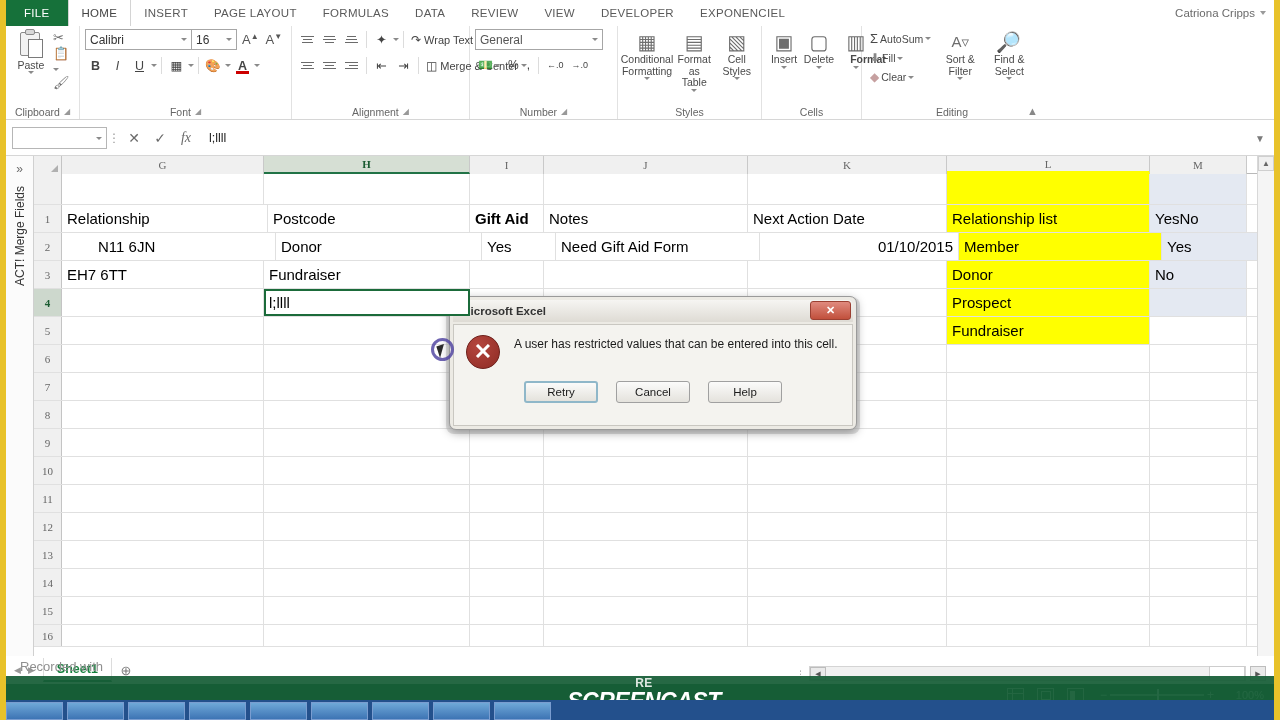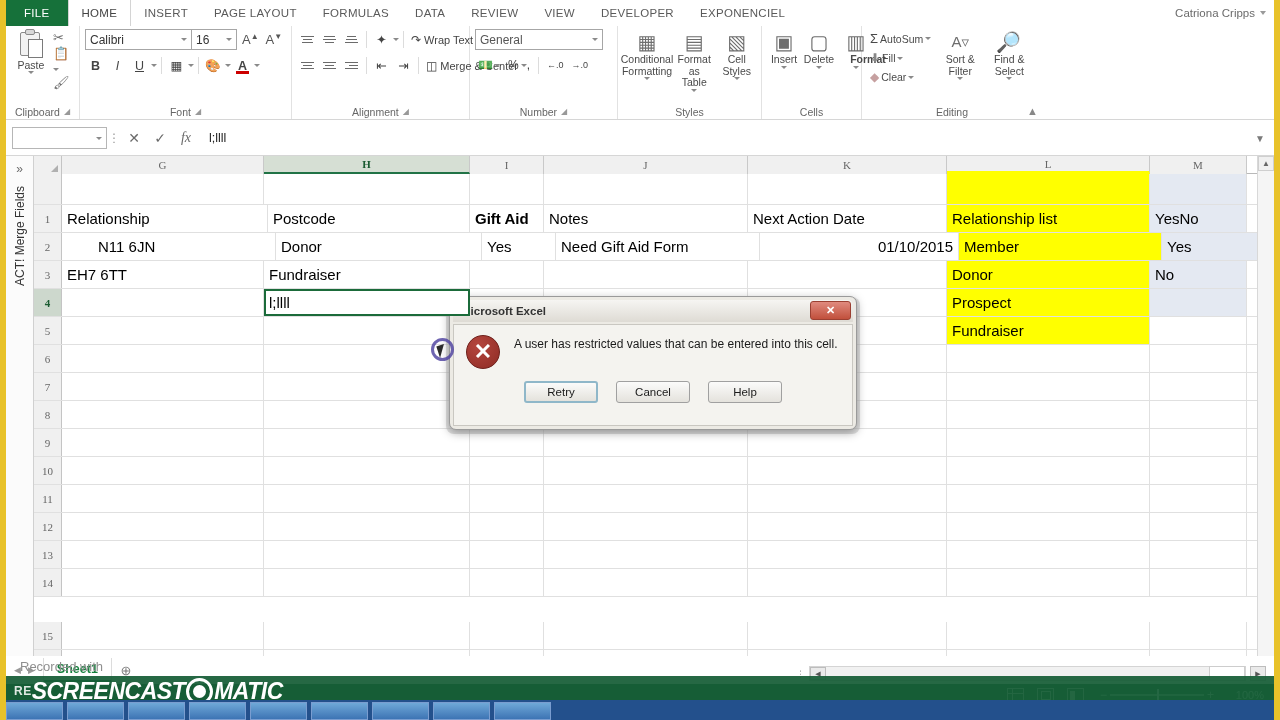--- a/index.html
+++ b/index.html
@@ -251,21 +251,21 @@
   .zs-minus, .zs-plus { font-size: 12px; color: #cfe3d6; width: 13px; text-align: center; }
   .zs-track { flex: 1; height: 1.5px; background: #9dc4ac; position: relative; }
   .zs-thumb { position: absolute; left: 50%; top: -5px; width: 2px; height: 12px;
               background: #dff0e6; }
   .zoomlabel { font-size: 11px; color: #cfe3d6; width: 34px; text-align: right; }
 
   
   .watermark {
     position: absolute; left: 0; right: 0; bottom: 14px; height: 30px;
     background: rgba(22,92,54,0.93); display: flex; align-items: center;
-    padding-left: 8px; gap: 0; overflow: hidden;
+    padding-left: 8px; gap: 0; overflow: hidden; flex-direction: column;
   }
   .wm-re { font-size: 12px; color: #dfe9e2; font-weight: bold; letter-spacing: .5px; }
   .wm-text { font-size: 23px; font-weight: bold; color: #ffffff; font-style: italic;
              letter-spacing: -0.5px; line-height: 23px; }
   .wm-o { width: 27px; height: 27px; border: 3.5px solid #ffffff; border-radius: 50%;
           display: flex; align-items: center; justify-content: center; margin: 0 1px; }
   .wm-o-inner { width: 13px; height: 13px; background: #ffffff; border-radius: 50%; }
   .recorded-with { position: absolute; left: 14px; bottom: 46px; font-size: 13px;
                    color: #8f8f8f; font-style: normal; }
 
@@ -768,21 +768,21 @@
       <div class="grow" style="height:28px;">
         <div class="rh">14</div>
         <div class="cell" style="width:202px;"></div>
         <div class="cell" style="width:206px;"></div>
         <div class="cell" style="width:74px;"></div>
         <div class="cell" style="width:204px;"></div>
         <div class="cell" style="width:199px;"></div>
         <div class="cell" style="width:203px;"></div>
         <div class="cell" style="width:97px;"></div>
       </div>
-      <div class="grow" style="height:28px;margin-top:25px;">
+      <div class="grow" style="height:28px;">
         <div class="rh">15</div>
         <div class="cell" style="width:202px;"></div>
         <div class="cell" style="width:206px;"></div>
         <div class="cell" style="width:74px;"></div>
         <div class="cell" style="width:204px;"></div>
         <div class="cell" style="width:199px;"></div>
         <div class="cell" style="width:203px;"></div>
         <div class="cell" style="width:97px;"></div>
       </div>
       <div class="grow" style="height:22px;">

